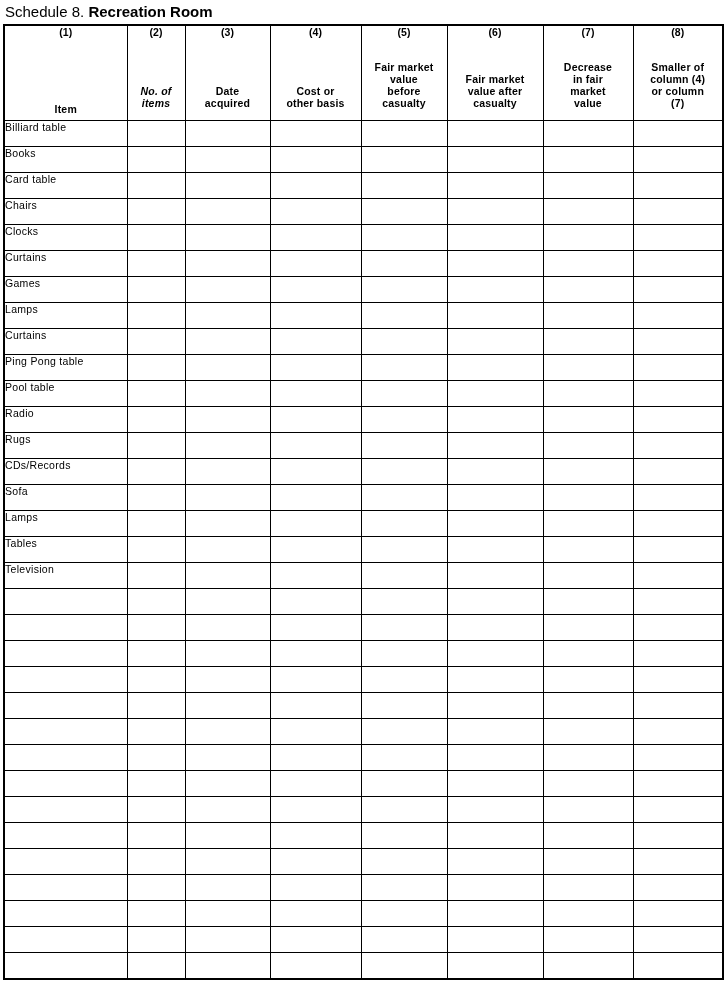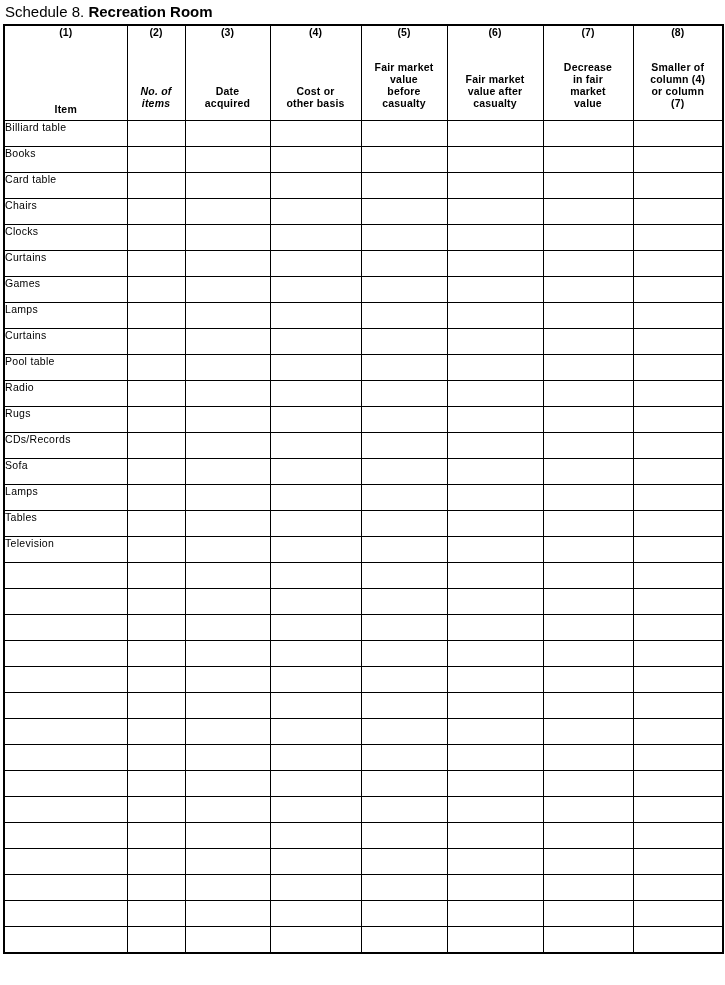--- a/index.html
+++ b/index.html
@@ -248,20 +248,30 @@
           <td class="item-cell">Curtains</td>
           <td class="blank-cell"></td>
           <td class="blank-cell"></td>
           <td class="blank-cell"></td>
           <td class="blank-cell"></td>
           <td class="blank-cell"></td>
           <td class="blank-cell"></td>
           <td class="blank-cell"></td>
         </tr>
         <tr>
+          <td class="item-cell">Ping Pong table</td>
+          <td class="blank-cell"></td>
+          <td class="blank-cell"></td>
+          <td class="blank-cell"></td>
+          <td class="blank-cell"></td>
+          <td class="blank-cell"></td>
+          <td class="blank-cell"></td>
+          <td class="blank-cell"></td>
+        </tr>
+        <tr>
           <td class="item-cell">Pool table</td>
           <td class="blank-cell"></td>
           <td class="blank-cell"></td>
           <td class="blank-cell"></td>
           <td class="blank-cell"></td>
           <td class="blank-cell"></td>
           <td class="blank-cell"></td>
           <td class="blank-cell"></td>
         </tr>
         <tr>

